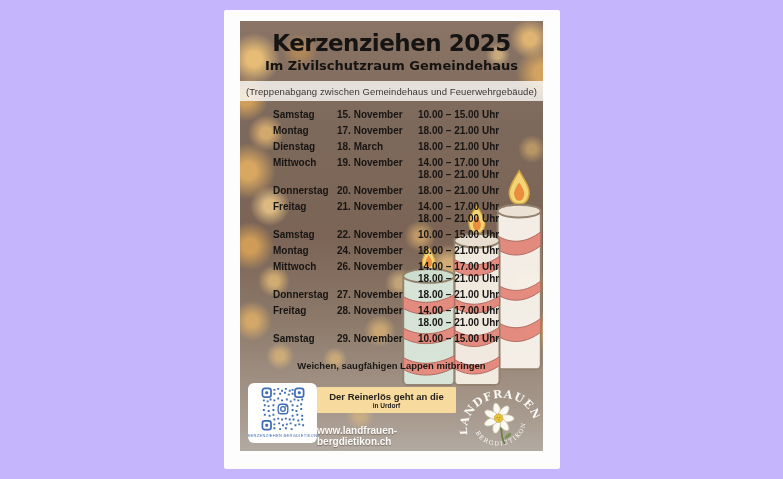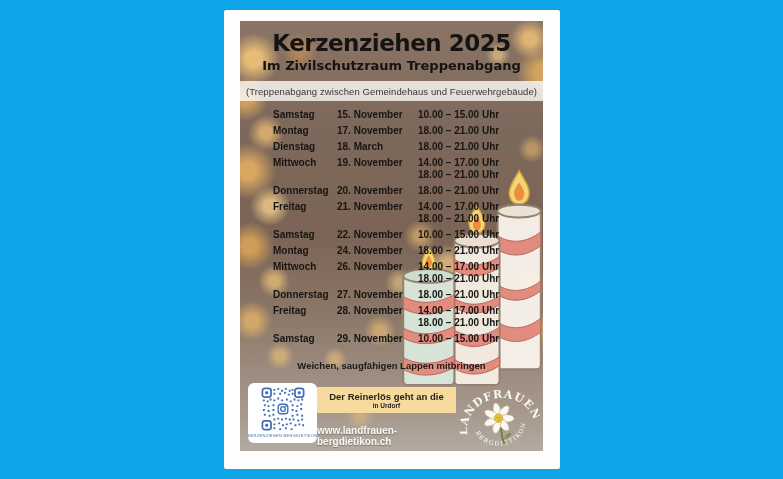--- a/index.html
+++ b/index.html
@@ -1,18 +1,18 @@
 <!DOCTYPE html>
 <html><head>
 <meta charset="utf-8">
 <style>
   html,body{margin:0;padding:0;width:783px;height:479px;overflow:hidden;background:#000;}
   *{box-sizing:border-box;}
 
-  .stage{position:relative;width:783px;height:479px;background:#0ea5e9;font-family:"Liberation Sans",sans-serif;}
+  .stage{position:relative;width:783px;height:479px;background:#c4b5fd;font-family:"Liberation Sans",sans-serif;}
 
   .card{position:absolute;left:224px;top:10px;width:336px;height:459px;background:#fdfdfd;border-radius:2px;}
 
   .poster{position:absolute;left:16px;top:11px;width:303px;height:430px;overflow:hidden;
     background-color:#7e6a5c;
     background-image:
       radial-gradient(circle 26px at 14px 38px, rgba(240,196,120,.9) 30%, rgba(240,196,120,0) 100%),
       radial-gradient(circle 22px at 6px 78px, rgba(225,170,90,.8) 30%, rgba(225,170,90,0) 100%),
       radial-gradient(circle 18px at 26px 112px, rgba(238,190,115,.75) 30%, rgba(238,190,115,0) 100%),
       radial-gradient(circle 28px at 8px 150px, rgba(232,178,98,.85) 30%, rgba(232,178,98,0) 100%),
@@ -114,21 +114,21 @@
           <rect x="4" y="116" width="52" height="112" rx="5" fill="#d9e7da" stroke="#93826f" stroke-width="2"></rect>
           <ellipse cx="30" cy="117" rx="26" ry="7" fill="#cfe0d1" stroke="#93826f" stroke-width="2"></ellipse>
           <path d="M4,138 C20,147 40,145 56,136 L56,148 C40,157 20,159 4,150 Z" fill="#e78c80" stroke="#b06a60" stroke-width="1"></path>
           <path d="M4,170 C20,179 40,177 56,168 L56,178 C40,187 20,189 4,180 Z" fill="#e78c80" stroke="#b06a60" stroke-width="1"></path>
           <path d="M4,200 C20,209 40,207 56,198 L56,210 C40,219 20,221 4,212 Z" fill="#e78c80" stroke="#b06a60" stroke-width="1"></path>
         </g>
       </svg>
 
       <div class="title-block">
         <div class="title">Kerzenziehen 2025</div>
-        <div class="subtitle">Im Zivilschutzraum Treppenabgang</div>
+        <div class="subtitle">Im Zivilschutzraum Gemeindehaus</div>
       </div>
 
       <div class="band">
         <span>(Treppenabgang zwischen Gemeindehaus und Feuerwehrgebäude)</span>
       </div>
 
       <div class="schedule">
         <div class="srow">
           <span class="day">Samstag</span>
           <span class="date">15. November</span>

